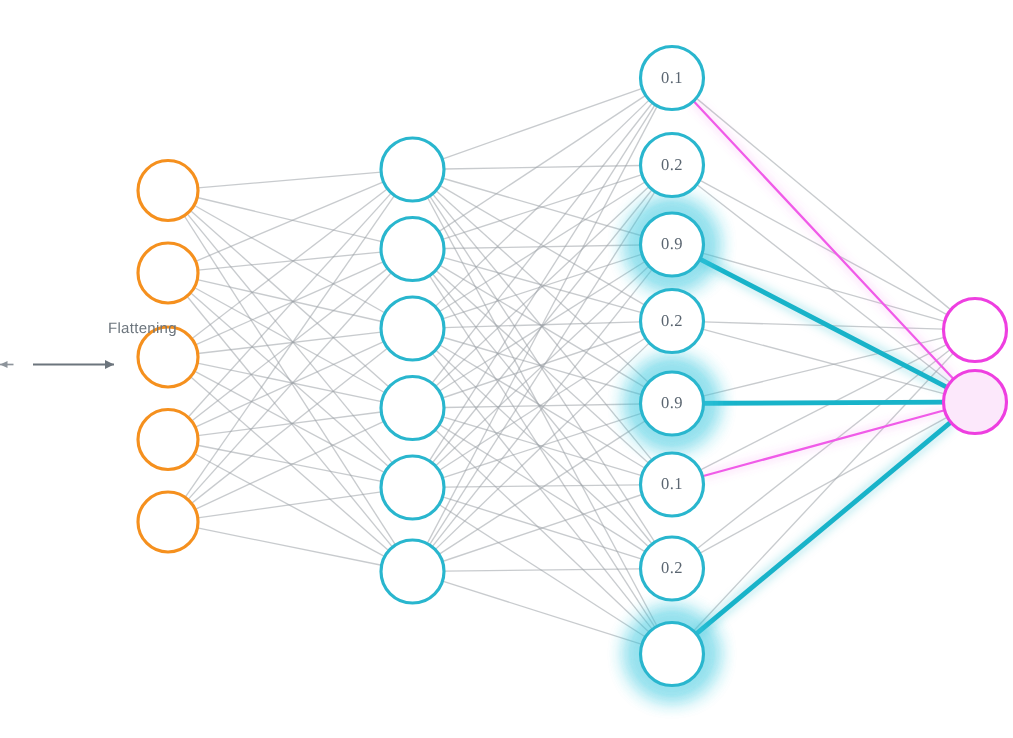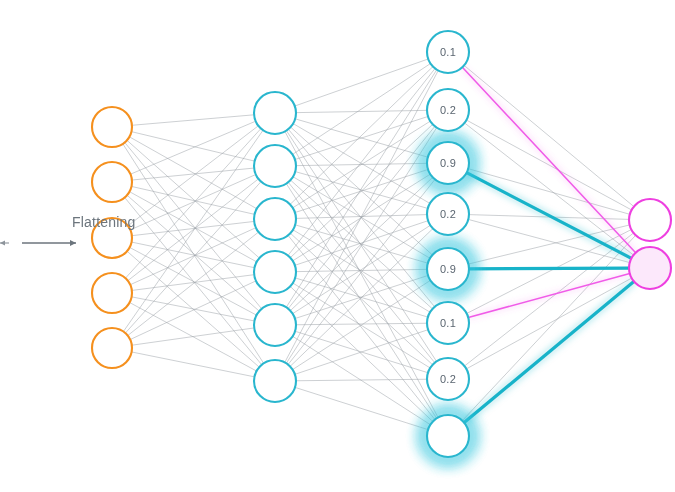--- a/index.html
+++ b/index.html
@@ -20,31 +20,31 @@
   #net-svg {
     position: absolute;
     left: 0;
     top: 0;
     width: 675px;
     height: 492px;
   }
   .node-label {
     position: absolute;
     transform: translate(-50%, -50%);
-    font-family: Liberation Sans, sans-serif;
+    font-family: Liberation Serif, serif;
     font-size: 11px;
     color: #5a6570;
     letter-spacing: 0.3px;
     pointer-events: none;
     white-space: nowrap;
   }
   .flatten-label {
     position: absolute;
     font-family: "Liberation Sans", sans-serif;
-    font-size: 14px;
+    font-size: 10px;
     color: #6c757d;
     letter-spacing: 0.2px;
     white-space: nowrap;
     text-align: right;
   }
 </style>
 </head>
 <body>
 
 <div id="canvas">

